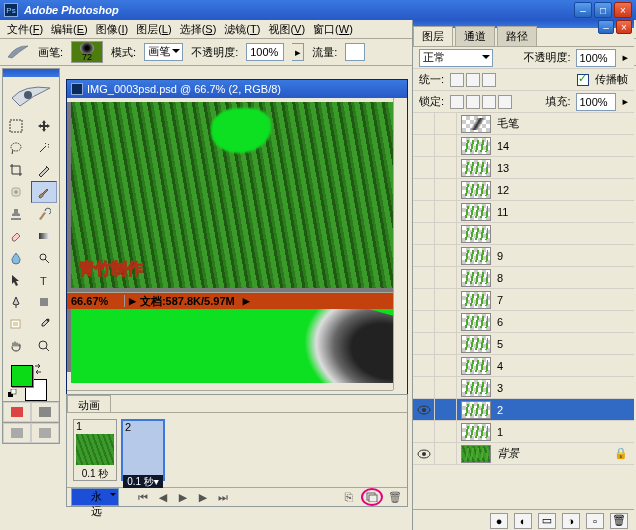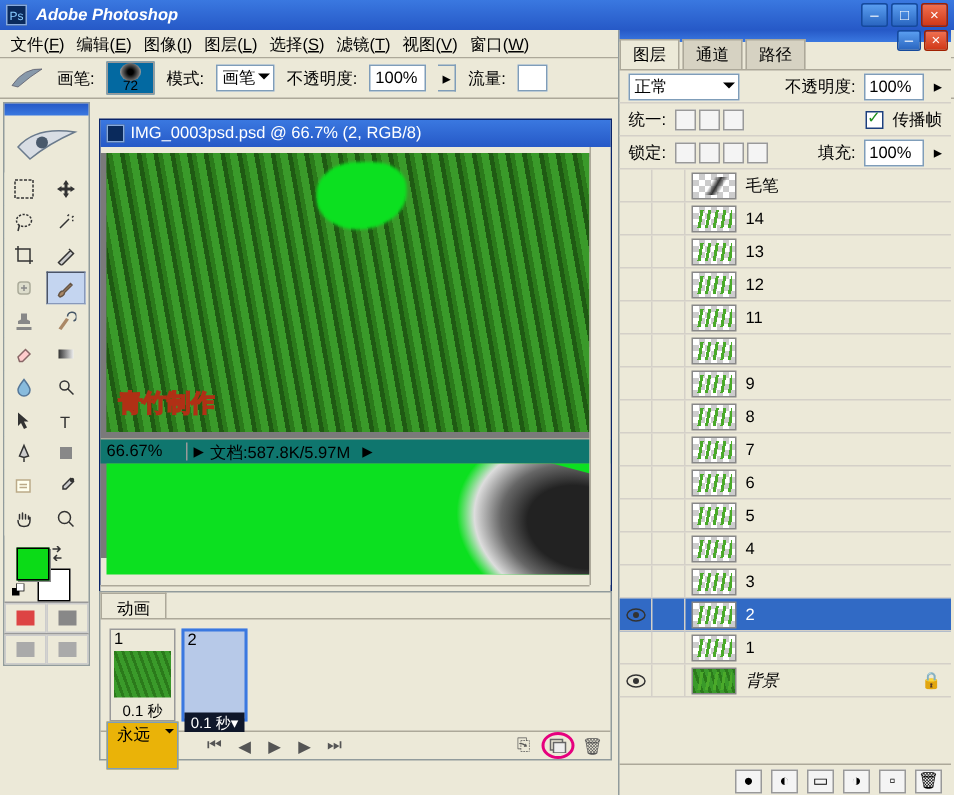--- a/index.html
+++ b/index.html
@@ -15,21 +15,21 @@
 
 
 .menubar { height: 19px; background: #ece9d8; border-bottom: 1px solid #aca899; display: flex; align-items: center; padding: 0 4px; gap: 2px; }
 .menu-item { padding: 1px 3px; color: #000; }
 .menu-item u { text-decoration: underline; }
 .menubar .filler { flex: 1; }
 .menu-min { width: 14px; height: 14px; border: 1px solid #999; display: flex; align-items: flex-end; justify-content: center; }
 
 
 .optbar { height: 27px; background: #ece9d8; border-bottom: 1px solid #aca899; display: flex; align-items: center; padding: 0 6px; gap: 8px; }
-.brush-prev { width: 32px; height: 22px; border: 1px solid #999; background: #0369a1; display: flex; flex-direction: column; align-items: center; justify-content: center; }
+.brush-prev { width: 32px; height: 22px; border: 1px solid #999; background: #4d7c0f; display: flex; flex-direction: column; align-items: center; justify-content: center; }
 .brush-prev .dot { width: 14px; height: 14px; border-radius: 50%; background: radial-gradient(circle,#000 20%,#666 60%,#fff 100%); }
 .brush-prev .num { font-size: 9px; margin-top: -2px; }
 .opt-label { color: #000; }
 .opt-select { height: 18px; border: 1px solid #7f9db9; background: #fff; padding: 0 12px 0 3px; position: relative; }
 .opt-select::after { content: ''; position: absolute; right: 2px; top: 5px; border: 4px solid transparent; border-top-color: #000; }
 .opt-input { width: 38px; height: 18px; border: 1px solid #7f9db9; background: #fff; padding: 0 3px; display: inline-flex; align-items: center; }
 .opt-arrow { width: 12px; height: 18px; border: 1px solid #7f9db9; border-left: none; background: #ece9d8; display: flex; align-items: center; justify-content: center; }
 .opt-arrow::after { content: ''; }
 .feather-icon { width: 24px; height: 18px; }
 
@@ -56,42 +56,42 @@
 .docwin { position: absolute; left: 66px; top: 79px; width: 342px; height: 326px; background: #ece9d8; border: 1px solid #0a246a; }
 .doc-title { height: 18px; background: linear-gradient(#3a78e0,#2659c7); color: #fff; display: flex; align-items: center; padding: 0 4px; gap: 4px; }
 .doc-title .ps-mini { width: 12px; height: 12px; background: #0a2a5c; border: 1px solid #88aadd; }
 .canvas-area { position: relative; height: 270px; background: #7a7a7a; }
 .canvas { margin: 4px; height: 186px; background: #2a7a1a; position: relative; overflow: hidden; }
 .bamboo { position: absolute; inset: 0; background:
  repeating-linear-gradient(80deg, #2b7a1b 0 3px, #3a9a2a 3px 8px, #1f5a13 8px 11px),
  repeating-linear-gradient(-60deg, rgba(70,170,50,0.4) 0 4px, rgba(30,90,20,0.4) 4px 9px); }
 .green-blob { position: absolute; left: 140px; top: 6px; width: 60px; height: 45px; background: #0ce020; border-radius: 50% 40% 60% 50%; filter: blur(1px); }
 .watermark { position: absolute; left: 8px; bottom: 8px; font-size: 16px; font-weight: bold; color: #000000; -webkit-text-stroke: 1px #b03015; font-family: KaiTi, serif; }
-.status { height: 17px; background: #0f766e; border-top: 1px solid #aca899; display: flex; align-items: center; }
+.status { height: 17px; background: #c2410c; border-top: 1px solid #aca899; display: flex; align-items: center; font-weight: bold; }
 .status .zoom { width: 58px; border-right: 1px solid #999; padding: 0 4px; }
 .status .doc { padding: 0 4px; }
 .status .arrow-r { margin-left: 4px; font-size: 9px; }
 .bottom-canvas { margin: 0 4px 4px 4px; height: 74px; background: #0ce020; position: relative; overflow: hidden; }
 .brush-tip { position: absolute; right: -20px; top: -10px; width: 200px; height: 120px; background: radial-gradient(ellipse 120px 90px at 80% 30%, #222 0%, #222 30%, #666 45%, #ddd 60%, transparent 70%); transform: rotate(15deg); }
 .doc-scrollbar-h { position: absolute; left: 0; right: 14px; bottom: 0; height: 14px; background: #ece9d8; border-top: 1px solid #aca899; }
 .doc-scrollbar-v { position: absolute; right: 0; top: 18px; bottom: 14px; width: 14px; background: #ece9d8; border-left: 1px solid #aca899; }
 
 
 .anim-panel { position: absolute; left: 66px; top: 394px; width: 342px; height: 113px; background: #ece9d8; border: 1px solid #919b9c; }
 .anim-tabs { height: 18px; display: flex; border-bottom: 1px solid #aca899; }
 .anim-tab { padding: 2px 10px; background: #ece9d8; border: 1px solid #aca899; border-bottom: none; position: relative; top: 0; }
 .frames { display: flex; gap: 4px; padding: 6px; height: 74px; }
 .frame { width: 44px; border: 1px solid #999; background: #ece9d8; display: flex; flex-direction: column; }
 .frame.sel { border: 2px solid #3a78e0; background: #b7c9e8; }
 .frame .num { height: 12px; padding: 0 2px; }
 .frame .thumb { flex: 1; margin: 2px; background: repeating-linear-gradient(70deg,#2b7a1b 0 2px,#3a9a2a 2px 5px); }
 .frame .time { height: 13px; font-size: 10px; text-align: center; }
 .frame.sel .time { color: #fff; background: #0f172a; margin-top: 38px; }
 .anim-ctrl { height: 19px; border-top: 1px solid #aca899; display: flex; align-items: center; padding: 0 4px; gap: 4px; }
-.loop-sel { width: 48px; height: 32px; border: 1px solid #7f9db9; background: #eab308; padding: 0 6px; position: relative; }
+.loop-sel { width: 48px; height: 18px; border: 1px solid #7f9db9; background: #1d4ed8; padding: 0 19px; position: relative; }
 .loop-sel::after { content:''; position:absolute; right:2px; top:4px; border:3px solid transparent; border-top-color:#000; }
 .ctrl-btn { width: 16px; height: 15px; display: flex; align-items: center; justify-content: center; color: #555; }
 .circled { width: 22px; height: 18px; border: 2px solid #e6007e; border-radius: 50%; display: flex; align-items: center; justify-content: center; }
 
 
 .right-panels { position: absolute; left: 412px; top: 20px; width: 222px; background: #ece9d8; border-left: 1px solid #919b9c; height: 510px; }
 .panel-titlebar { height: 8px; background: linear-gradient(#2659c7,#3a78e0); }
 .panel-tabs { height: 19px; display: flex; border-bottom: 1px solid #aca899; align-items: flex-end; }
 .ptab { padding: 2px 8px; border: 1px solid #aca899; border-bottom: none; background: #d6d2c2; margin-right: 2px; }
 .ptab.active { background: #ece9d8; }

